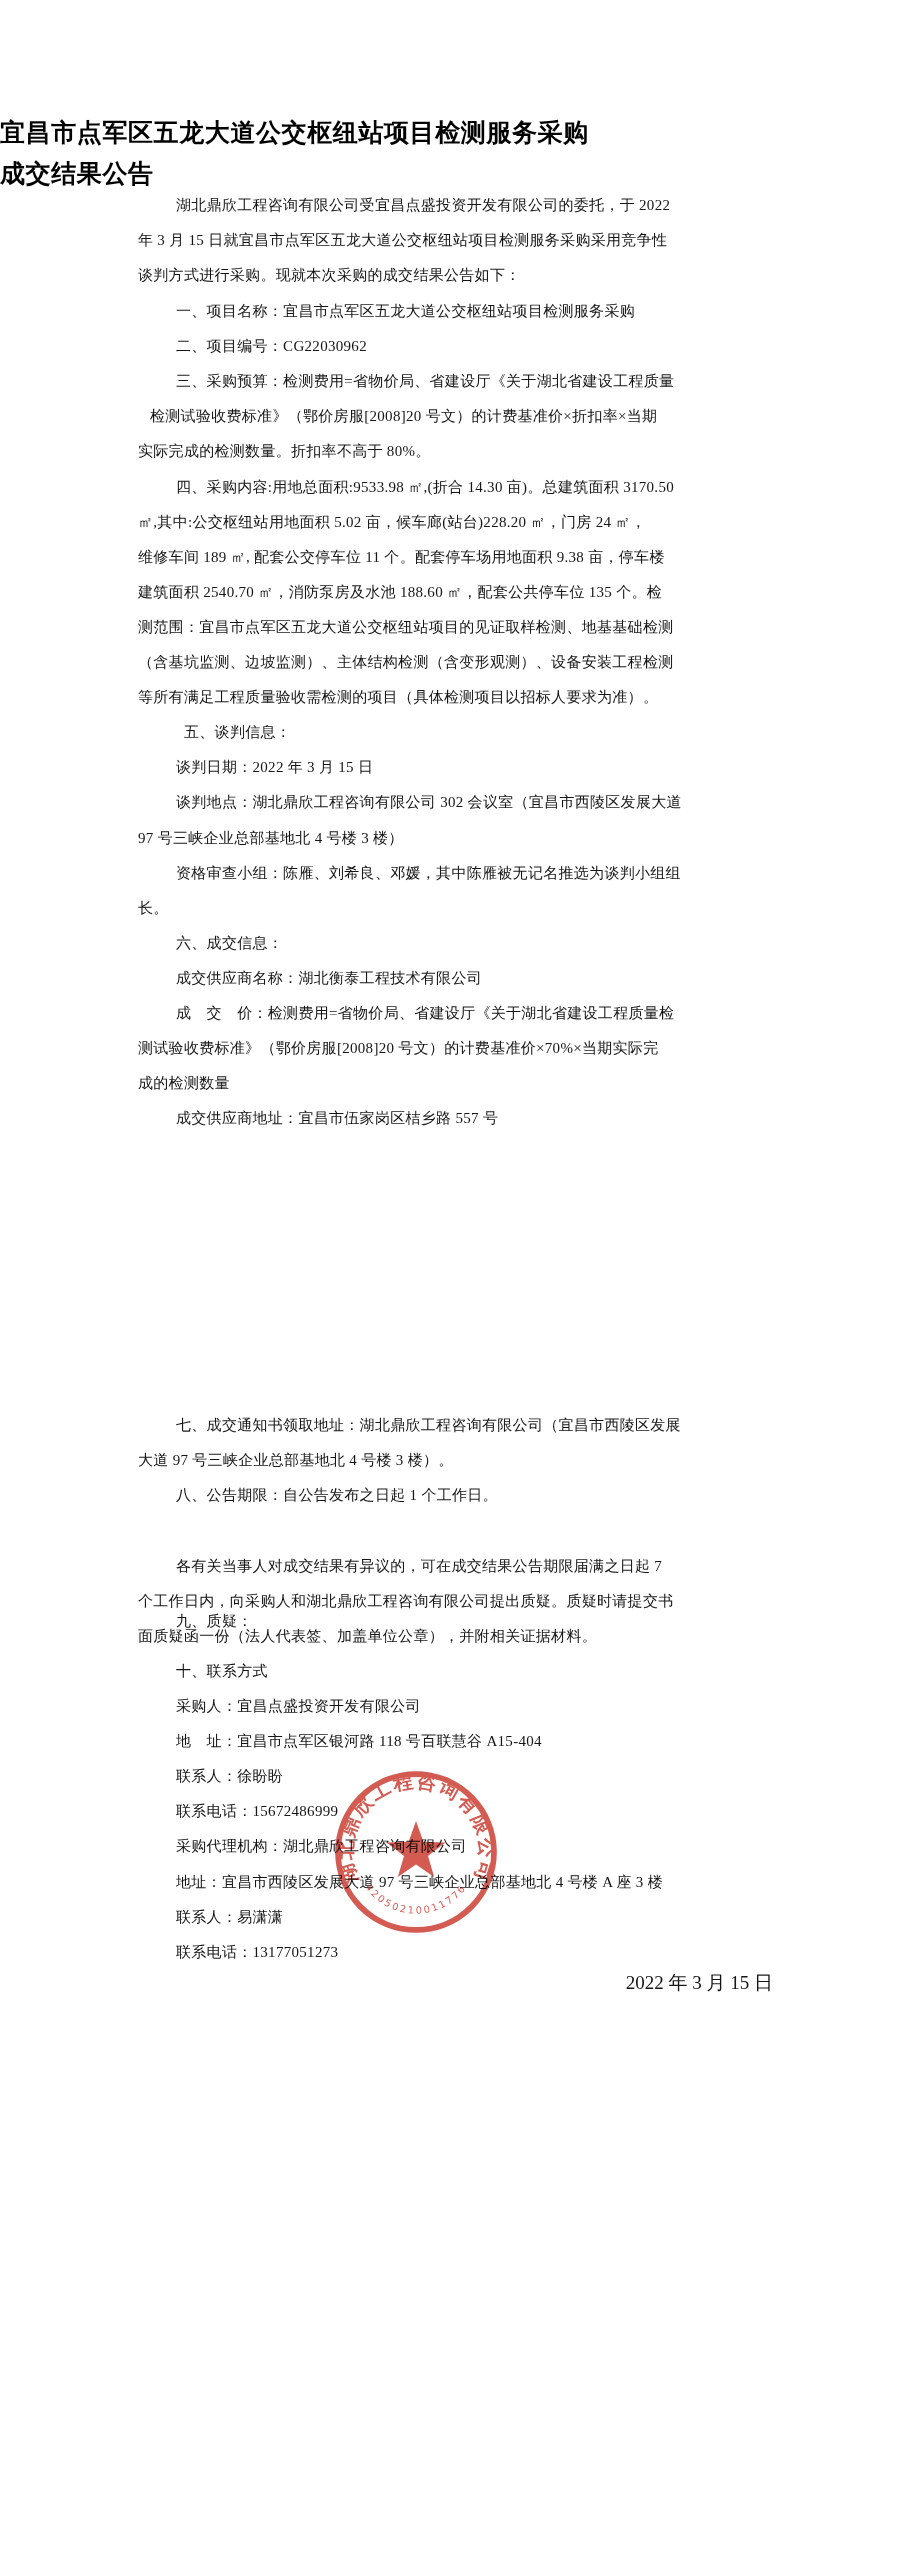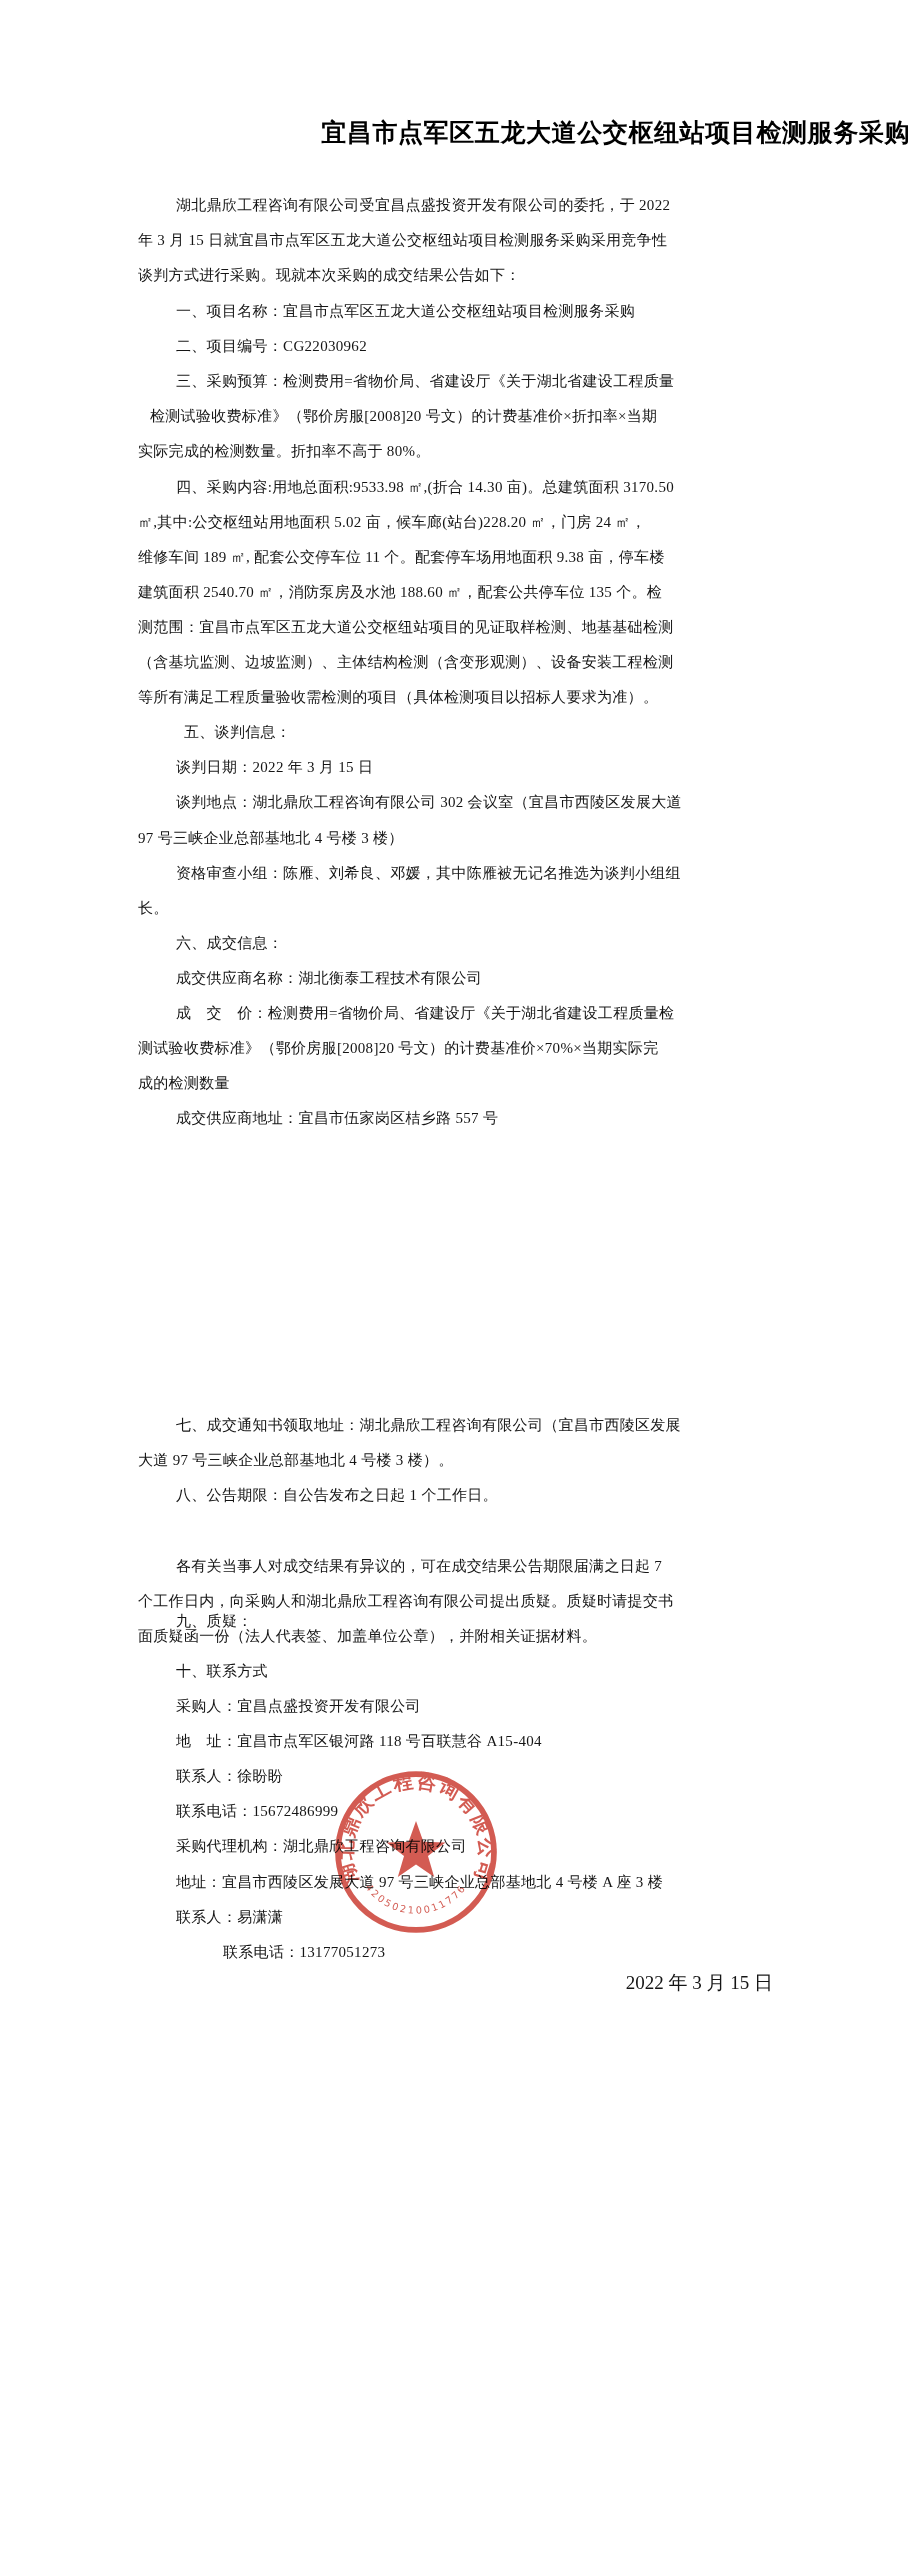--- a/index.html
+++ b/index.html
@@ -20,21 +20,21 @@
     width: 910px;
     height: 2576px;
     background: #ffffff;
     overflow: hidden;
   }
   .doc-title {
     position: absolute;
     top: 112px;
     left: 0;
     width: 910px;
-    text-align: right;
+    text-align: left;
     font-family: "Liberation Sans", "DejaVu Sans", sans-serif;
     font-weight: 700;
     font-size: 25px;
     line-height: 41px;
     color: #000000;
     letter-spacing: 0.6px;
   }
   .line {
     position: absolute;
     left: 138px;
@@ -79,20 +79,21 @@
     fill: #c9372c;
   }
 </style>
 </head>
 <body>
 
 <div class="page-canvas">
 
   <div class="doc-title">
     <div>宜昌市点军区五龙大道公交枢纽站项目检测服务采购</div>
+    <div>成交结果公告</div>
   </div>
 
   <div>
       <div class="line indent" style="top: 194px;">湖北鼎欣工程咨询有限公司受宜昌点盛投资开发有限公司的委托，于 2022</div>
       <div class="line" style="top: 229px;">年 3 月 15 日就宜昌市点军区五龙大道公交枢纽站项目检测服务采购采用竞争性</div>
       <div class="line" style="top: 264px;">谈判方式进行采购。现就本次采购的成交结果公告如下：</div>
       <div class="line indent" style="top: 300px;">一、项目名称：宜昌市点军区五龙大道公交枢纽站项目检测服务采购</div>
       <div class="line indent" style="top: 335px;">二、项目编号：CG22030962</div>
       <div class="line indent" style="top: 370px;">三、采购预算：检测费用=省物价局、省建设厅《关于湖北省建设工程质量</div>
       <div class="line" style="top: 405px; margin-left: 12px;">检测试验收费标准》（鄂价房服[2008]20 号文）的计费基准价×折扣率×当期</div>
@@ -124,21 +125,21 @@
       <div class="line" style="top: 1590px;">个工作日内，向采购人和湖北鼎欣工程咨询有限公司提出质疑。质疑时请提交书</div>
       <div class="line" style="top: 1625px;">面质疑函一份（法人代表签、加盖单位公章），并附相关证据材料。</div>
       <div class="line indent" style="top: 1660px;">十、联系方式</div>
       <div class="line indent" style="top: 1695px;">采购人：宜昌点盛投资开发有限公司</div>
       <div class="line indent" style="top: 1730px;">地　址：宜昌市点军区银河路 118 号百联慧谷 A15-404</div>
       <div class="line indent" style="top: 1765px;">联系人：徐盼盼</div>
       <div class="line indent" style="top: 1800px;">联系电话：15672486999</div>
       <div class="line indent" style="top: 1835px;">采购代理机构：湖北鼎欣工程咨询有限公司</div>
       <div class="line indent" style="top: 1871px;">地址：宜昌市西陵区发展大道 97 号三峡企业总部基地北 4 号楼 A 座 3 楼</div>
       <div class="line indent" style="top: 1906px;">联系人：易潇潇</div>
-      <div class="line indent" style="top: 1941px; margin-left: 47px;">联系电话：13177051273</div>
+      <div class="line indent" style="top: 1941px;">联系电话：13177051273</div>
     </div>
 
   <div class="date-line">2022 年 3 月 15 日</div>
 
   <svg class="stamp" viewBox="-150 -150 300 300" xmlns="http://www.w3.org/2000/svg">
     <defs>
       <path id="stamp-arc-top" d="M -99 52 A 112 112 0 1 1 99 52"></path>
       <path id="stamp-arc-bottom" d="M -86 65 A 108 108 0 0 0 86 65"></path>
     </defs>
     <circle r="136" fill="none" stroke="#c9372c" stroke-width="10"></circle>

